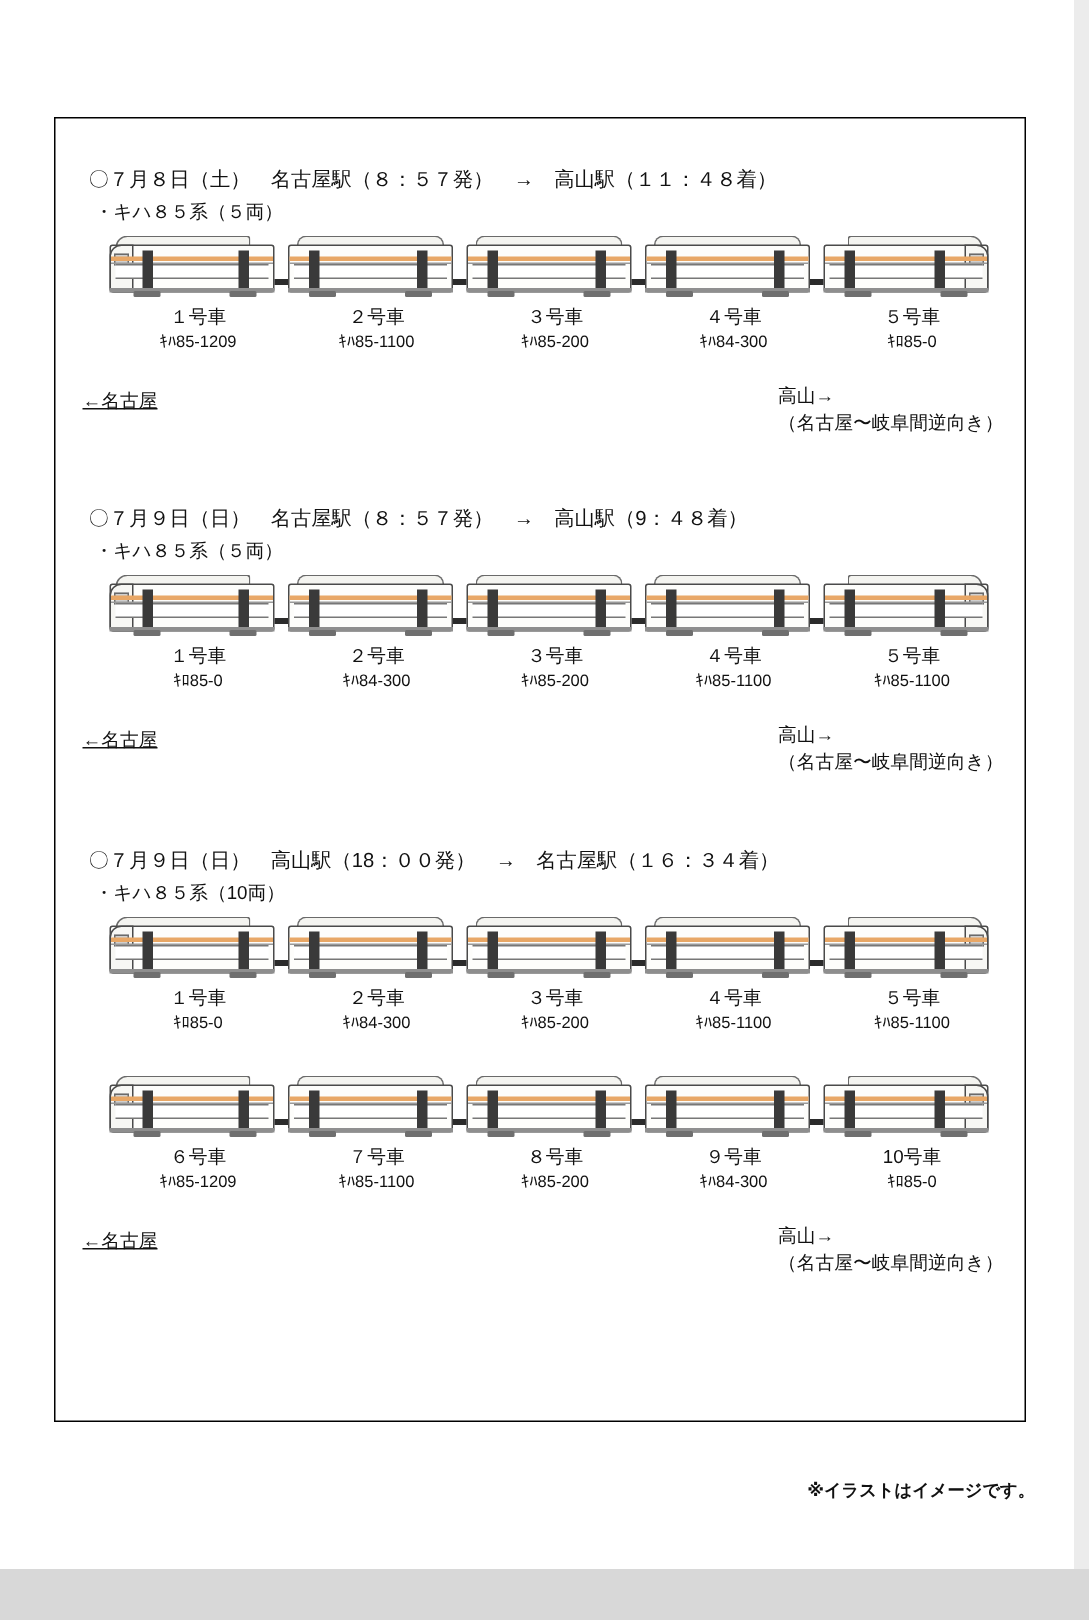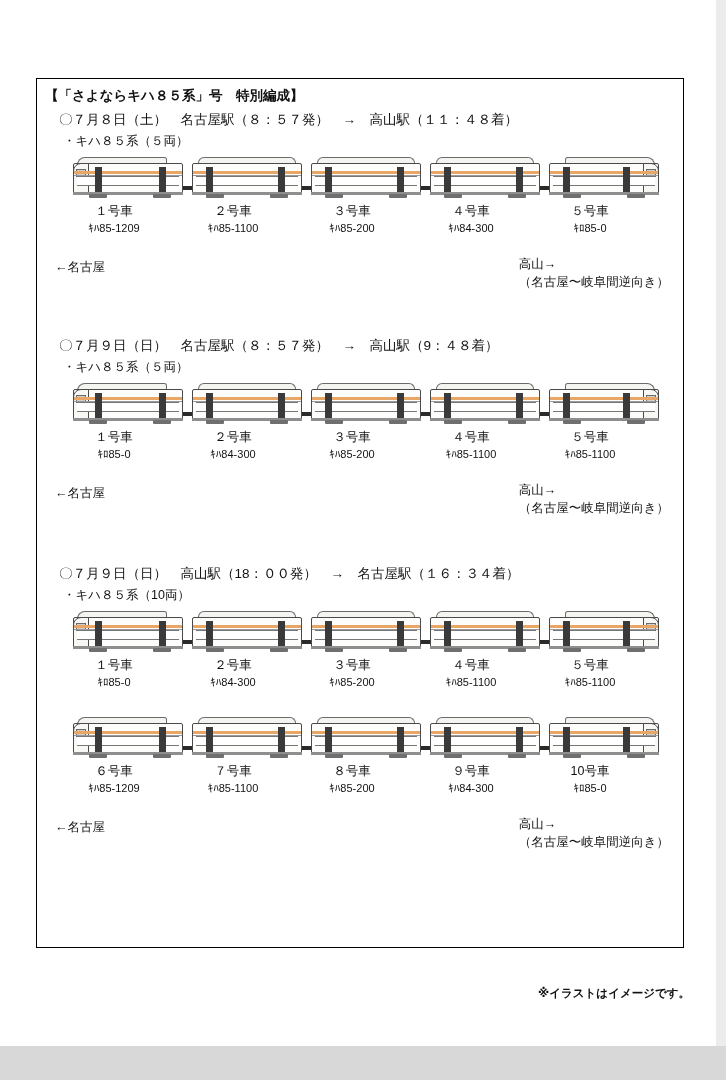--- a/index.html
+++ b/index.html
@@ -76,21 +76,21 @@
     height: 46px;
   }
   .car {
     position: absolute;
     top: 0;
     width: 114px;
     height: 46px;
   }
   .labels-row {
     position: absolute;
-    left: 20px;
+    left: 38px;
     width: 590px;
     height: 38px;
   }
   .car-label {
     position: absolute;
     width: 114px;
     text-align: center;
   }
   .car-label .num {
     font-size: 12.5px;
@@ -100,20 +100,21 @@
   .car-label .code {
     font-size: 11px;
     line-height: 16px;
     white-space: nowrap;
   }
   .dir-left {
     position: absolute;
     left: 18px;
     font-size: 12.5px;
     white-space: nowrap;
+    text-decoration: underline;
   }
   .dir-right {
     position: absolute;
     right: 16px;
     text-align: left;
     font-size: 12.5px;
     white-space: nowrap;
     line-height: 18px;
   }
   .note {
@@ -261,21 +262,20 @@
     background: #2b2b2b;
   }
 </style>
 </head>
 <body>
 
 <div class="page">
 
 
   <div class="main-box">
-    <div class="box-heading">【「さよならキハ８５系」号　特別編成】</div>
 
     <div class="section" style="top:32px;">
       <div class="sec-line1">〇７月８日（土）　名古屋駅（８：５７発）　→　高山駅（１１：４８着）</div>
       <div class="sec-line2">・キハ８５系（５両）</div>
 
       <div class="train-row" style="top:42px;">
         <div class="car head" style="left:0px;">
           <div class="roof"></div>
           <div class="body"></div>
           <div class="nose"></div>

